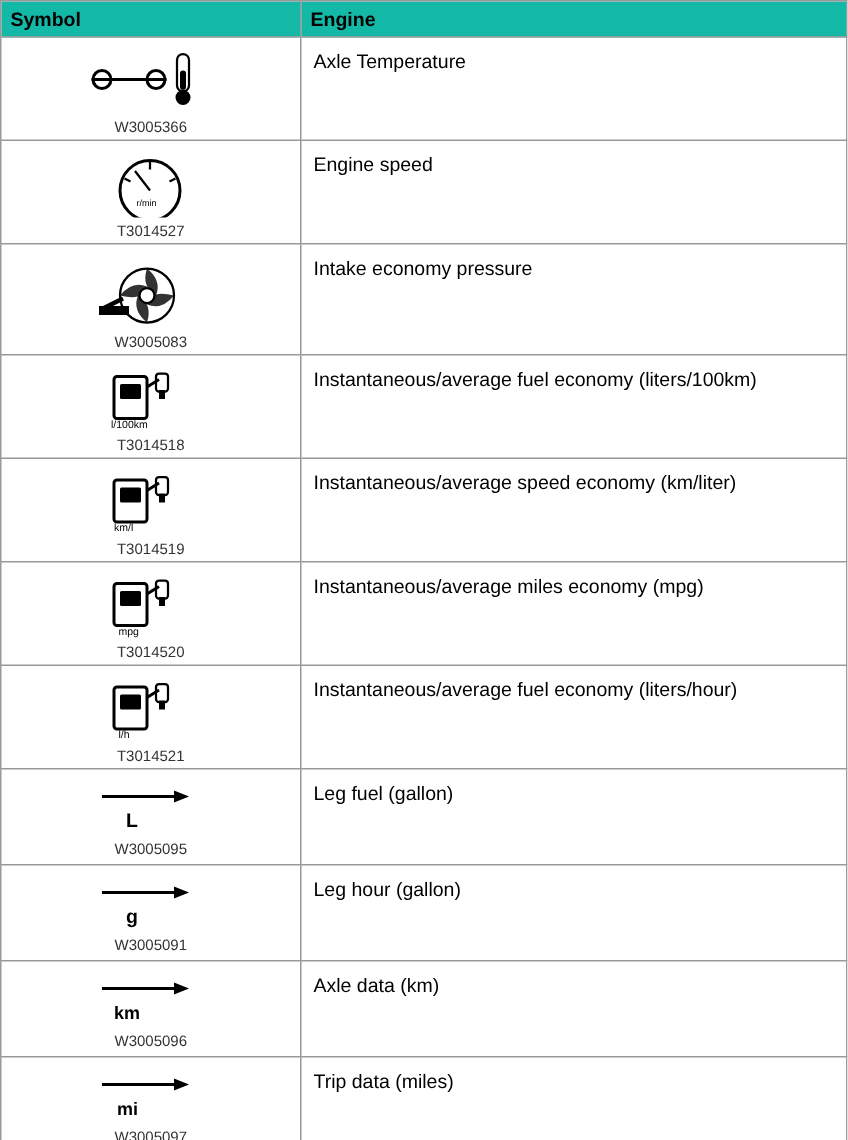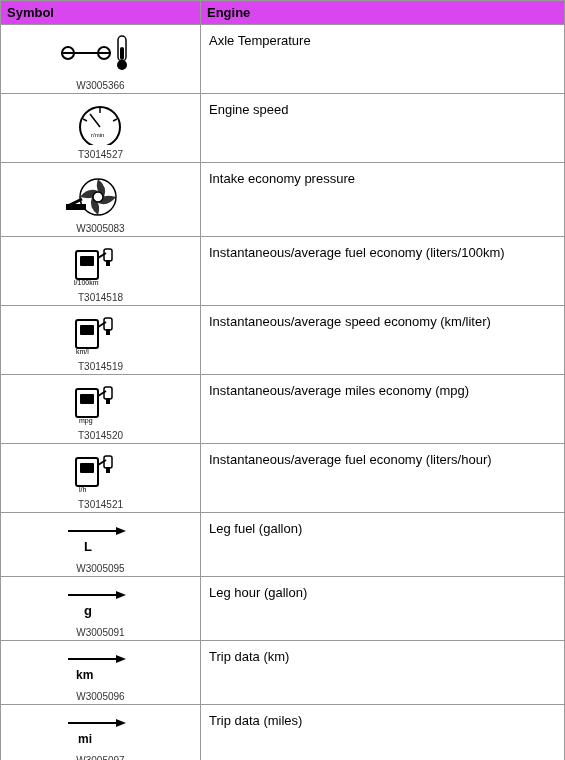--- a/index.html
+++ b/index.html
@@ -14,21 +14,21 @@
       border-collapse: collapse;
       border: 1px solid #999;
     }
     th, td {
       border: 1px solid #999;
       padding: 4px 6px;
       vertical-align: middle;
     }
     thead th {
       font-weight: bold;
-      background: #d946ef;
+      background: #14b8a6;
       text-align: left;
     }
     .symbol-cell {
       width: 200px;
       text-align: center;
       vertical-align: middle;
       padding: 6px 4px 2px 4px;
     }
     .code {
       font-size: 10px;
@@ -40,21 +40,21 @@
     .meaning-cell {
       vertical-align: top;
       padding: 8px 8px;
       margin-top: 26px;
     }
     
     .symbol-wrap {
       display: flex;
       flex-direction: column;
       align-items: center;
-      justify-content: space-between;
+      justify-content: flex-start;
       min-height: 55px;
     }
     svg {
       display: block;
     }
   </style>
 </head>
 <body>
 
 <table>
@@ -219,21 +219,21 @@
         <td class="symbol-cell">
           <div class="symbol-wrap">
             <svg width="70" height="38" viewBox="0 0 70 38">
         <line x1="2" y1="12" x2="50" y2="12" stroke="#000" stroke-width="2"></line>
         <polygon points="50,8 60,12 50,16" fill="#000"></polygon>
         <text x="10" y="32" font-size="12" font-weight="bold" fill="#000">km</text>
       </svg>
             <span class="code">W3005096</span>
           </div>
         </td>
-        <td class="meaning-cell">Trip data (km)</td>
+        <td class="meaning-cell">Axle data (km)</td>
       </tr>
       <tr>
         <td class="symbol-cell">
           <div class="symbol-wrap">
             <svg width="70" height="38" viewBox="0 0 70 38">
         <line x1="2" y1="12" x2="50" y2="12" stroke="#000" stroke-width="2"></line>
         <polygon points="50,8 60,12 50,16" fill="#000"></polygon>
         <text x="12" y="32" font-size="12" font-weight="bold" fill="#000">mi</text>
       </svg>
             <span class="code">W3005097</span>

